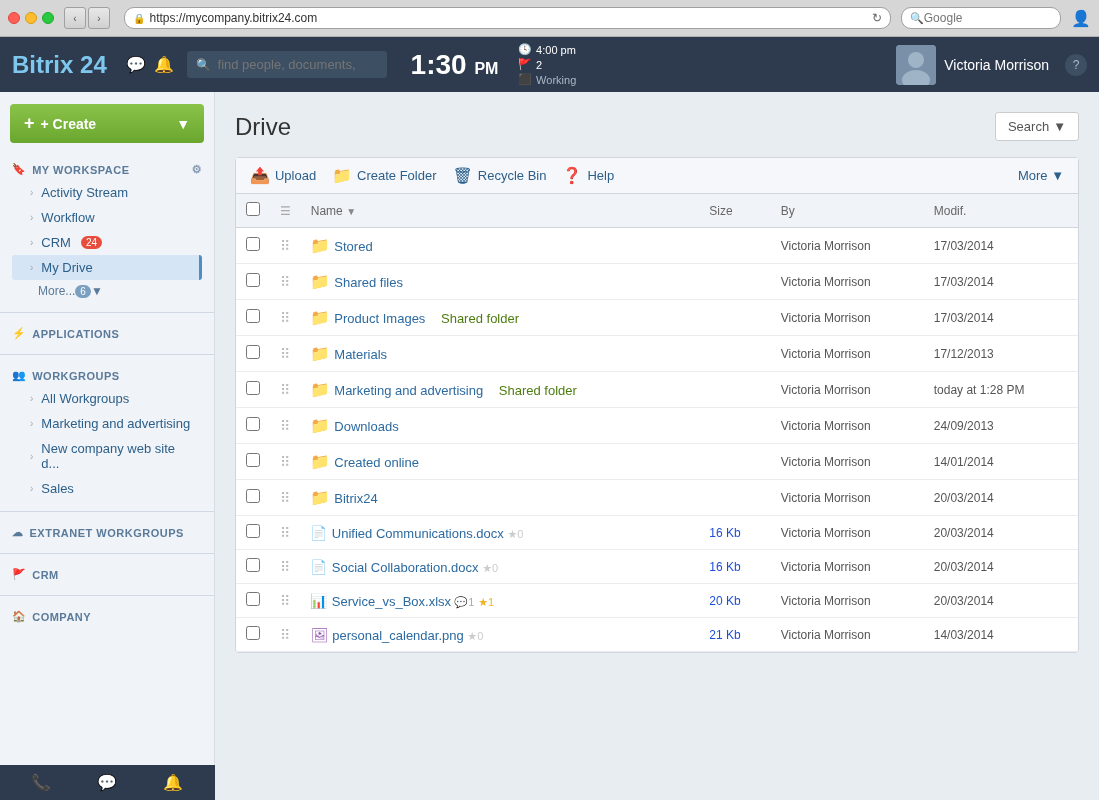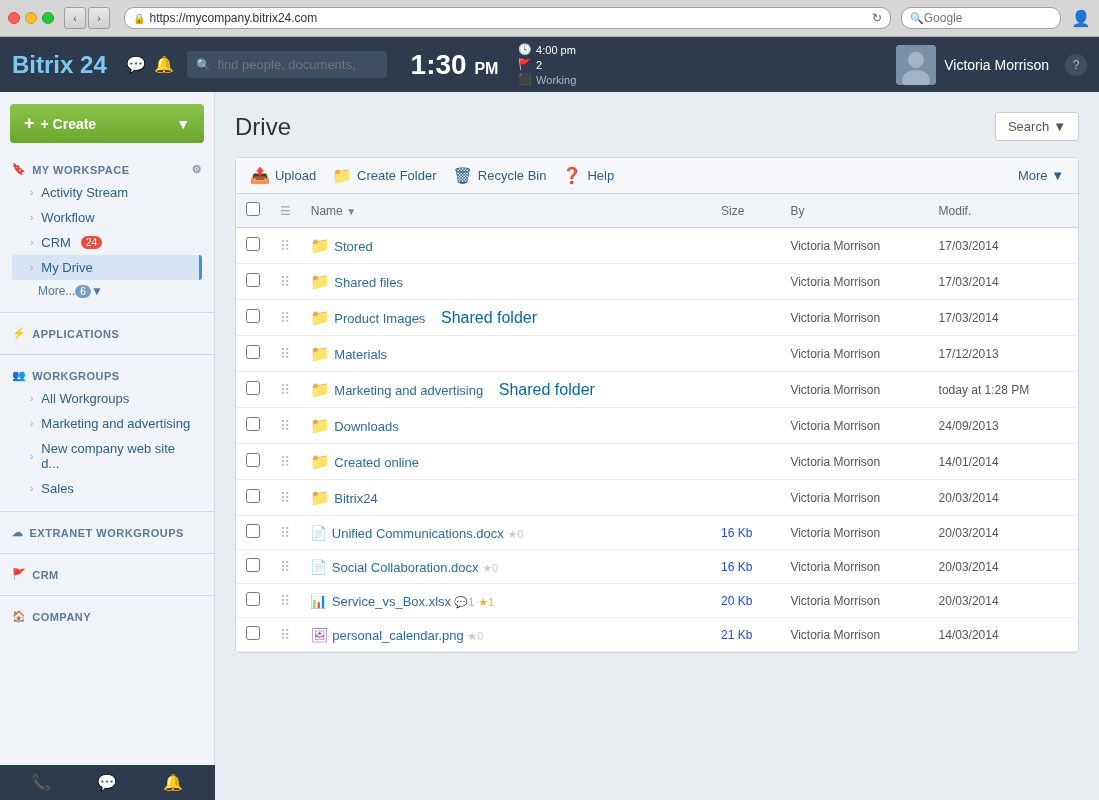--- a/index.html
+++ b/index.html
@@ -80,21 +80,21 @@
     
     .file-table { width: 100%; border-collapse: collapse; }
     .file-table th { background: #f0f3f7; color: #666; font-weight: normal; font-size: 12px; padding: 8px 10px; border-bottom: 1px solid #d0d5de; text-align: left; }
     .file-table th:first-child { width: 30px; }
     .file-table th:nth-child(2) { width: 30px; }
     .file-table td { padding: 8px 10px; border-bottom: 1px solid #eaecf0; vertical-align: middle; }
     .file-name { color: #2c6aa0; text-decoration: none; font-size: 13px; }
     .col-size { color: #1d4ed8; font-size: 12px; }
     .col-by { color: #555; font-size: 12px; }
     .col-date { color: #555; font-size: 12px; }
-    .shared-badge { color: #0369a1; font-size: 16px; }
+    .shared-badge { color: #4d7c0f; font-size: 13px; }
     .checkbox { width: 14px; height: 14px; cursor: pointer; }
     .drag-handle { color: #bbb; font-size: 14px; cursor: grab; }
     .sort-arrow { color: #888; font-size: 10px; }
   </style>
 </head>
 <body>
 
 <div class="browser-chrome">
   <div class="browser-controls">
     <div class="browser-buttons">

